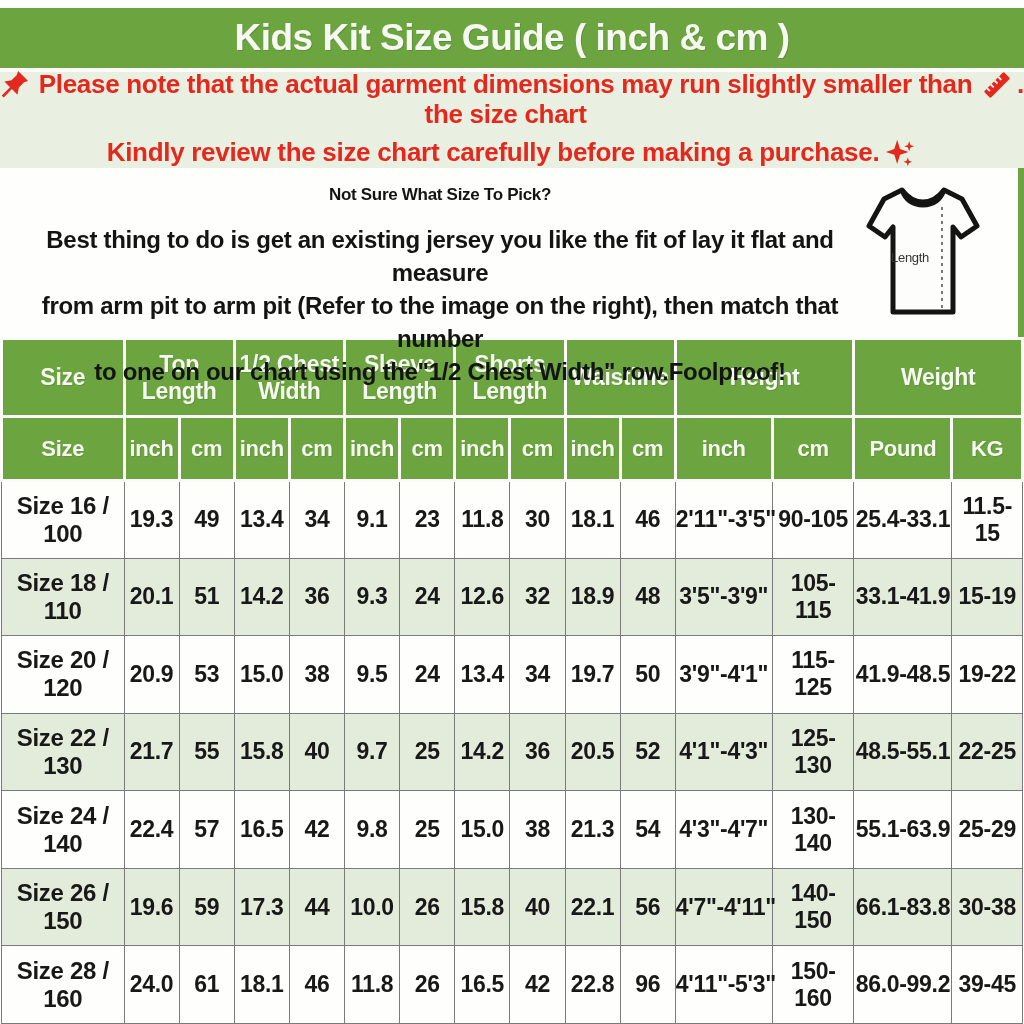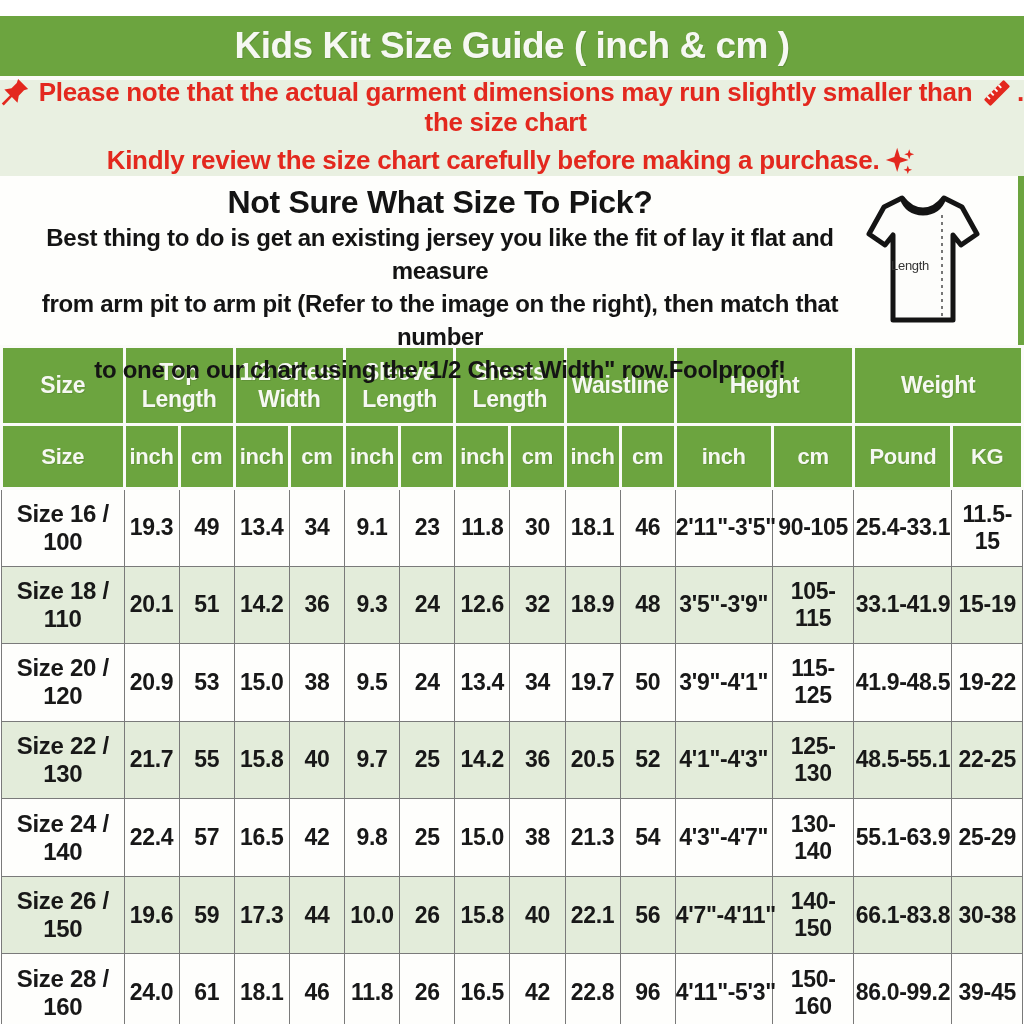--- a/index.html
+++ b/index.html
@@ -9,21 +9,21 @@
     width:1024px; height:1024px;
     background:#ffffff;
     font-family:"Liberation Sans", sans-serif;
     font-weight:700;
     overflow:hidden;
     letter-spacing:-0.3px;
   }
 
   
   .title-bar {
-    margin-top:16px;
+    margin-top:8px;
     height:64px;
     background:#6ca43f;
     border-bottom:4px solid #fbfbf9;
     display:flex; align-items:center; justify-content:center;
   }
   .title-bar h1 {
     color:#f6f8f2;
     font-size:37px;
     letter-spacing:-0.5px;
     text-shadow:1px 1px 0 rgba(0,0,0,0.12);
@@ -50,21 +50,21 @@
     background:#fefefc;
     border-right:6px solid #6ca43f;
     color:#141414;
   }
   .info-text {
     position:absolute; left:0; top:10px; width:880px;
     text-align:center;
     font-size:24px;
     line-height:33px;
   }
-  .info-heading { font-size:32px; margin-bottom:2px; }
+  .info-heading { font-size:17px; margin-bottom:12px; }
   .tshirt {
     position:absolute; right:34px; top:14px;
   }
 
   
   table.size-table {
     width:1024px; height:687px;
     border-collapse:collapse;
     table-layout:fixed;
     text-align:center;

